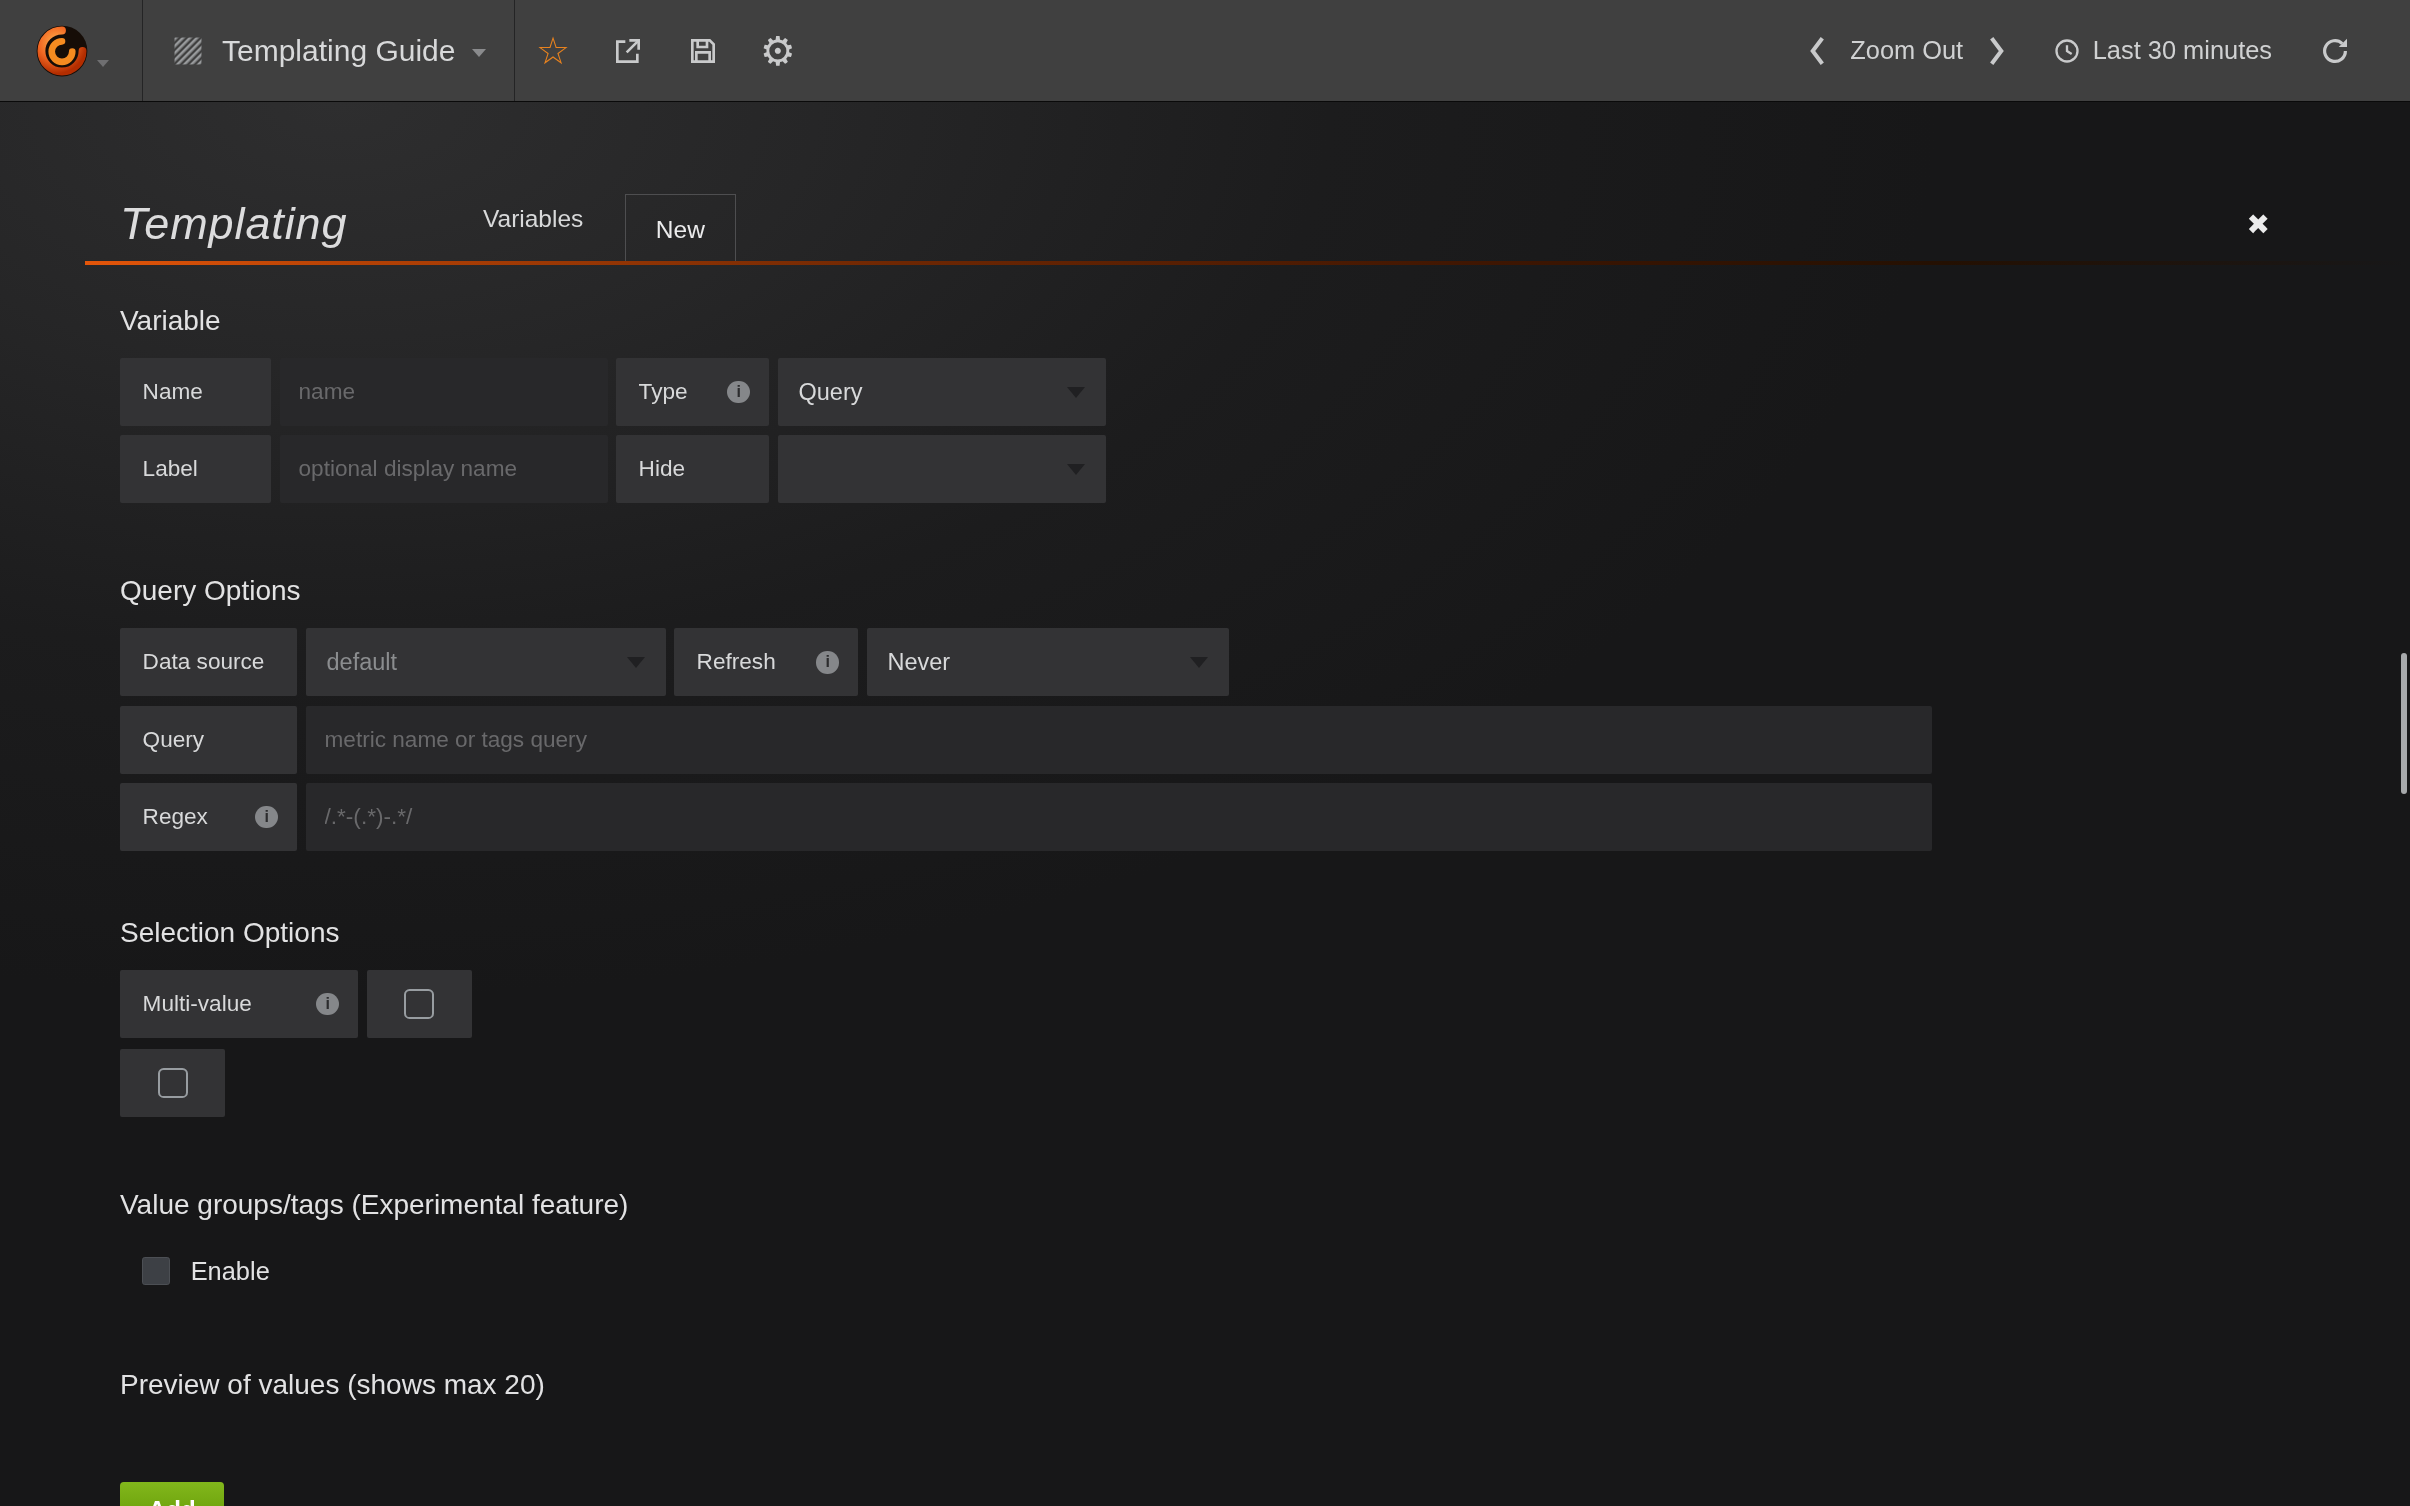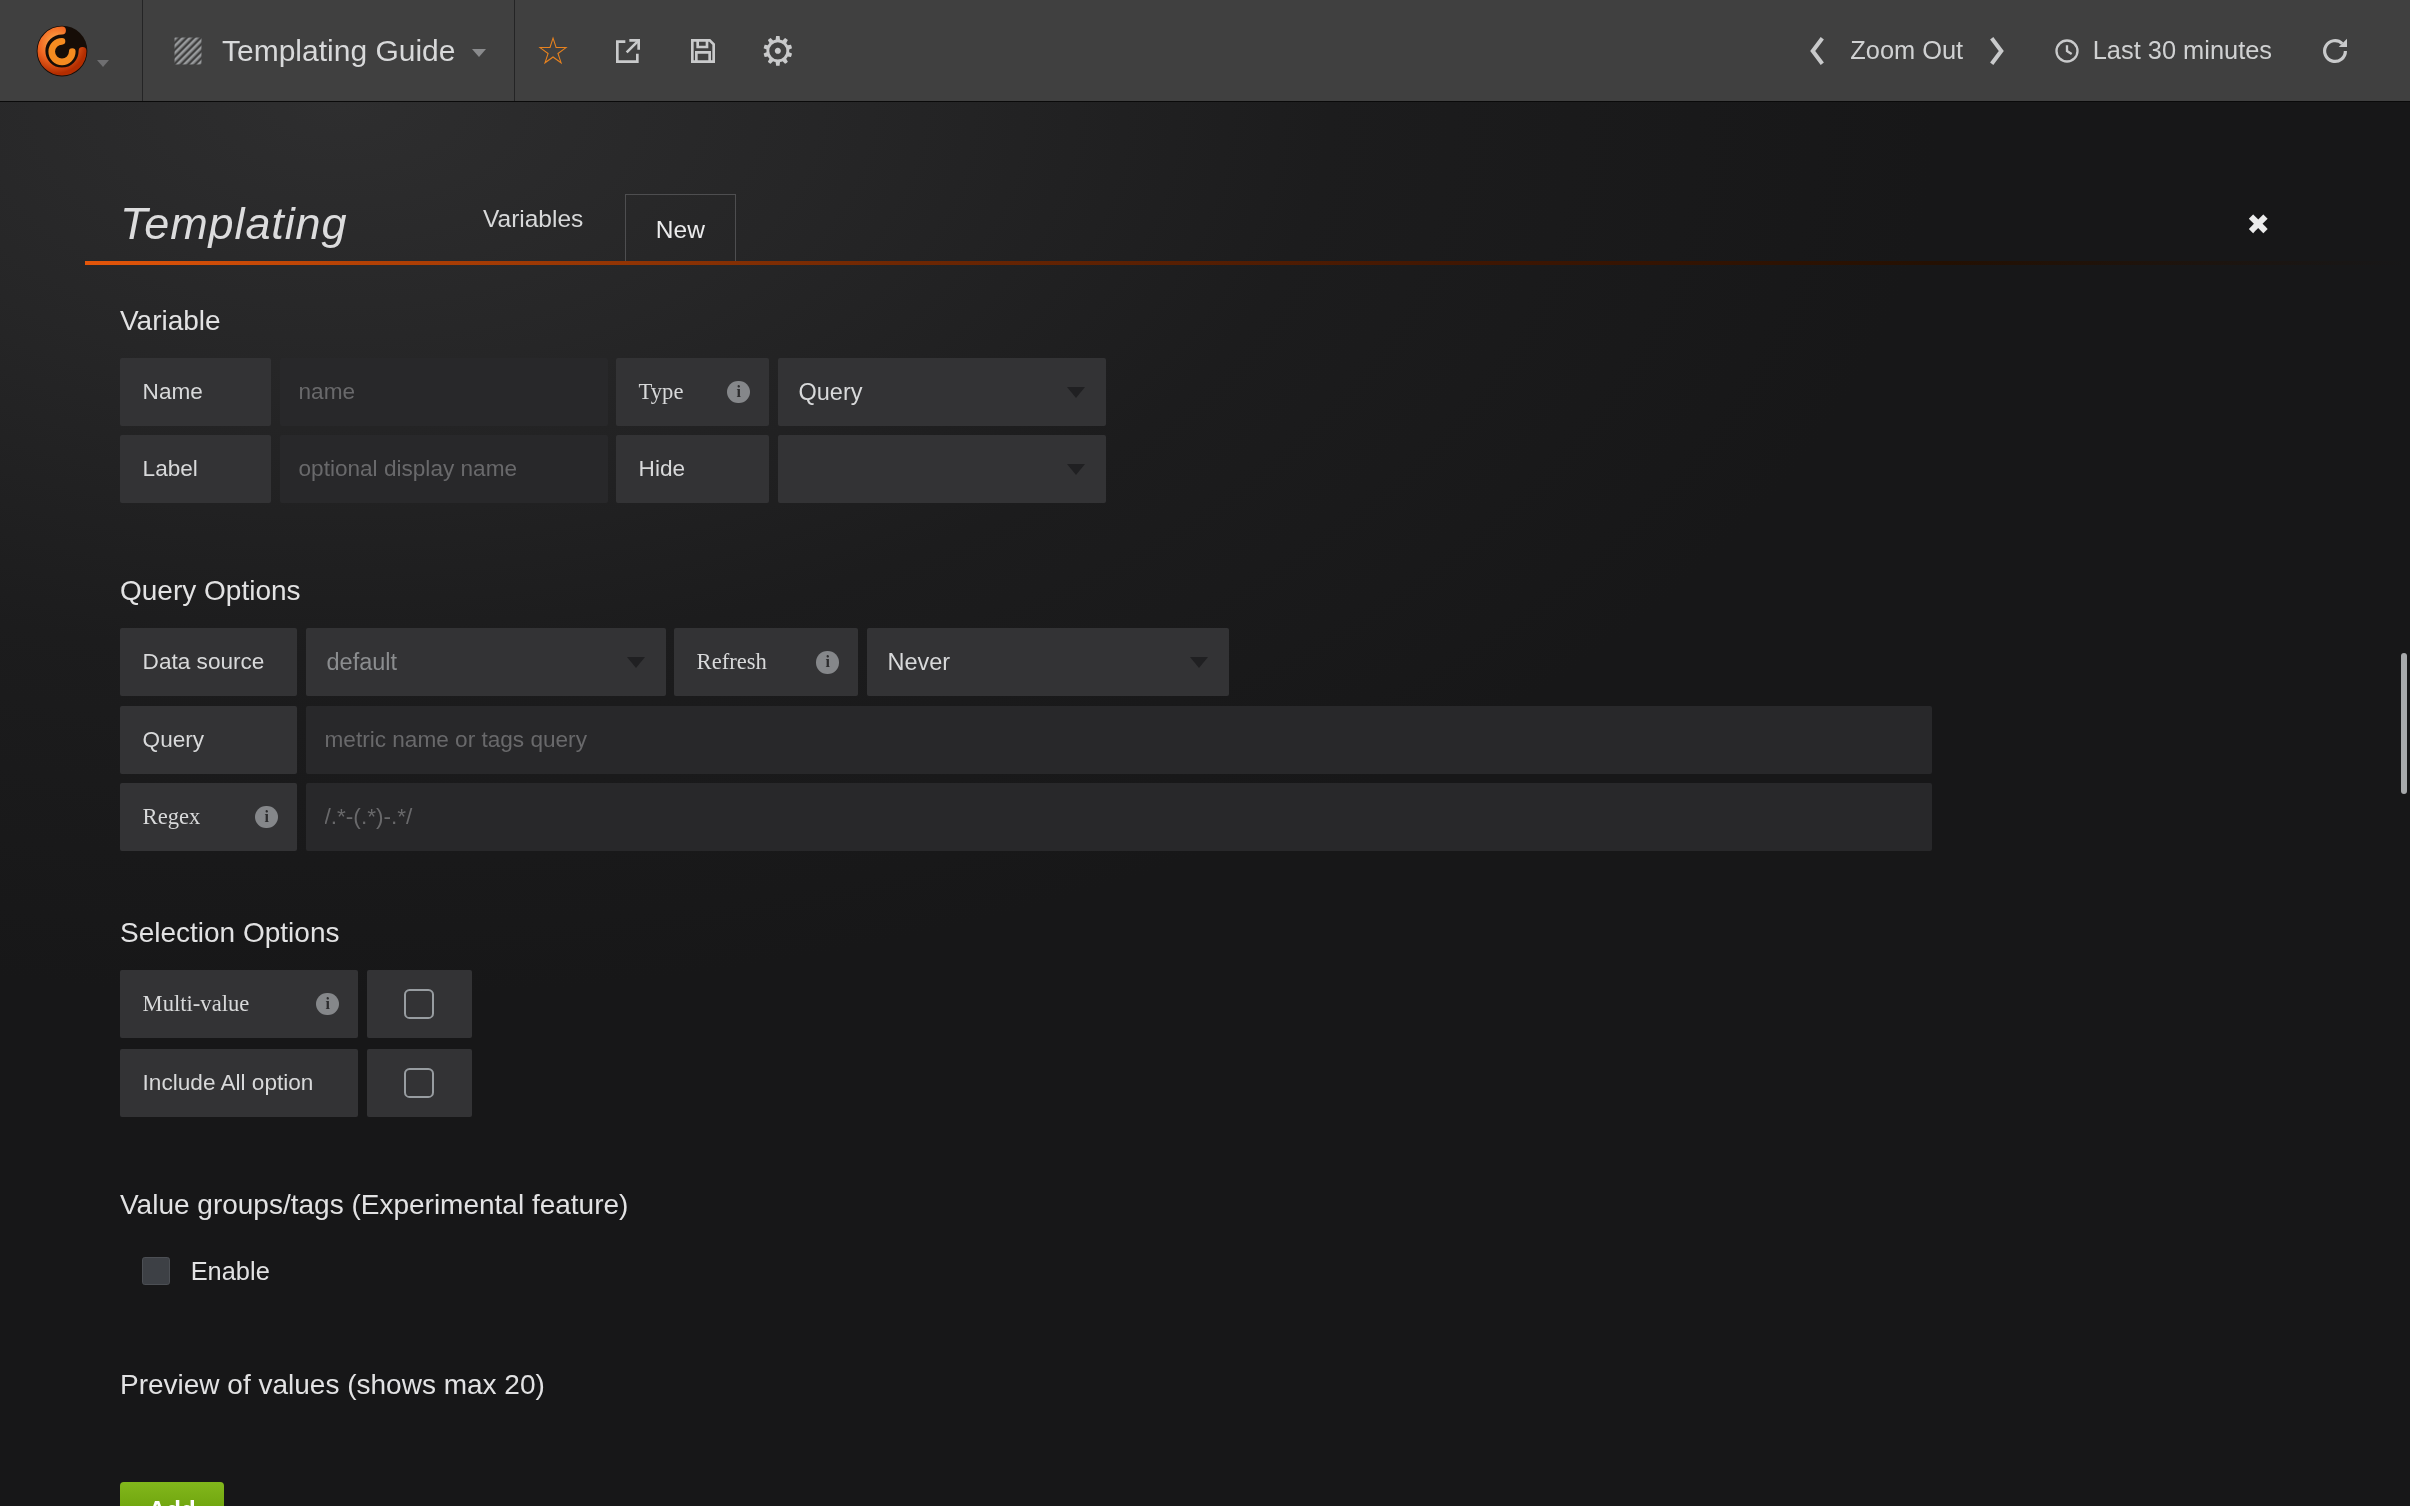--- a/index.html
+++ b/index.html
@@ -157,21 +157,21 @@
     height: 68px;
     display: flex;
     align-items: center;
     padding-left: 22.6px;
     font-size: 22.6px;
     color: #d8d9da;
     margin-right: 8.5px;
     border-radius: 1.9px;
     flex: none;
   }
-  .has-info { justify-content: space-between; padding-right: 19px; font-family: Liberation Serif, serif; }
+  .has-info { justify-content: space-between; padding-right: 19px; }
   .info-icon {
     width: 22.6px; height: 22.6px;
     border-radius: 50%;
     background: #85878a;
     color: #2c2c2e;
     font-size: 16px;
     font-weight: bold;
     display: inline-flex;
     align-items: center;
     justify-content: center;
@@ -471,21 +471,20 @@
       <div class="form-label w-label-xl has-info">
         <span>Multi-value</span>
         <span class="info-icon">i</span>
       </div>
       <div class="checkbox-panel">
         <div class="checkbox"></div>
       </div>
     </div>
 
     <div class="form-row so-row">
-      <div class="form-label w-label-xl">Include All option</div>
       <div class="checkbox-panel">
         <div class="checkbox"></div>
       </div>
     </div>
   </section>
 
   
   <section class="section-vg">
     <h2>Value groups/tags (Experimental feature)</h2>
     <div class="enable-row">

